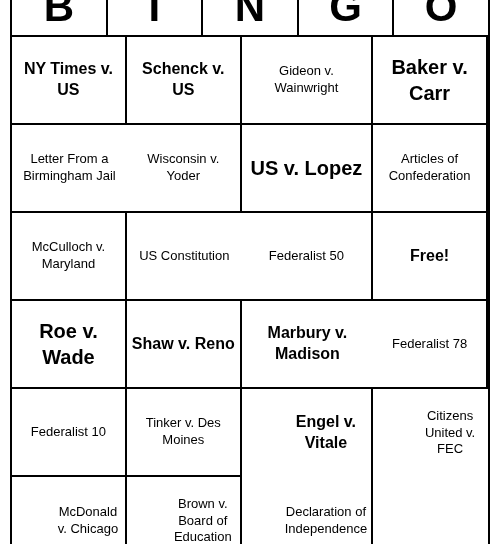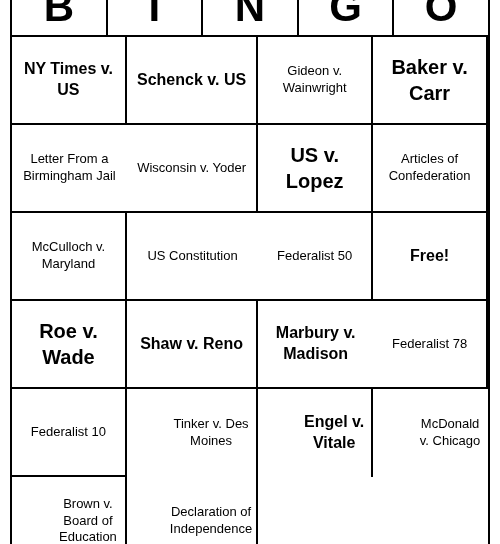--- a/index.html
+++ b/index.html
@@ -92,17 +92,18 @@
       <div class="bingo-cell">US Constitution</div>
       <div class="bingo-cell">Federalist 50</div>
       <div class="bingo-cell free">Free!</div>
       <div class="bingo-cell large-bold">Roe v. Wade</div>
       <div class="bingo-cell bold">Shaw v. Reno</div>
       <div class="bingo-cell bold">Marbury v. Madison</div>
       <div class="bingo-cell">Federalist 78</div>
       <div class="bingo-cell">Federalist 10</div>
       <div class="bingo-cell">Tinker v. Des Moines</div>
       <div class="bingo-cell bold">Engel v. Vitale</div>
+      <div class="bingo-cell">Citizens United v. FEC</div>
       <div class="bingo-cell">McDonald v. Chicago</div>
       <div class="bingo-cell">Brown v. Board of Education</div>
       <div class="bingo-cell">Declaration of Independence</div>
     </div>
 </div>
 
 </body></html>

